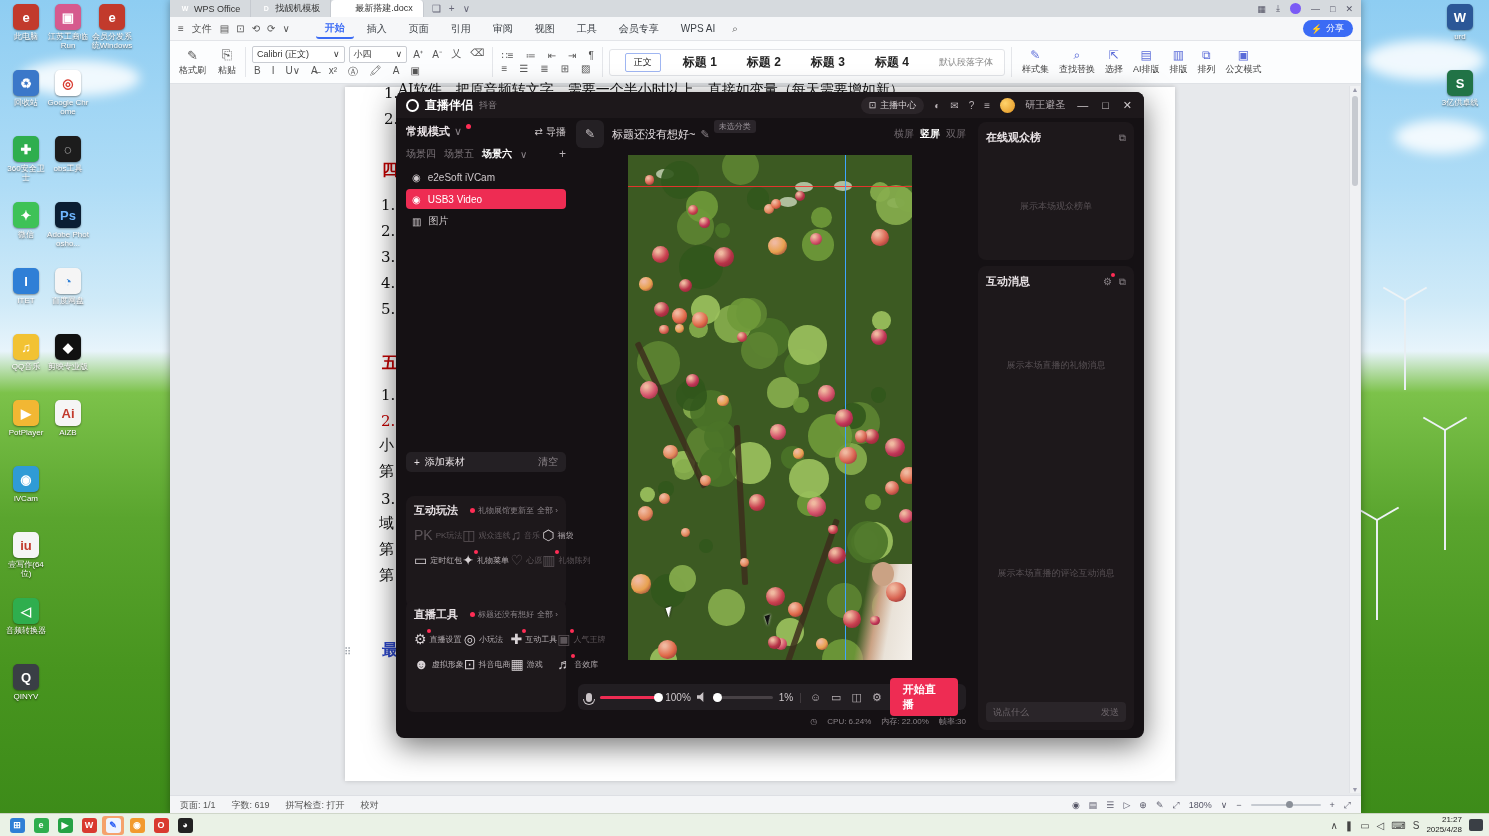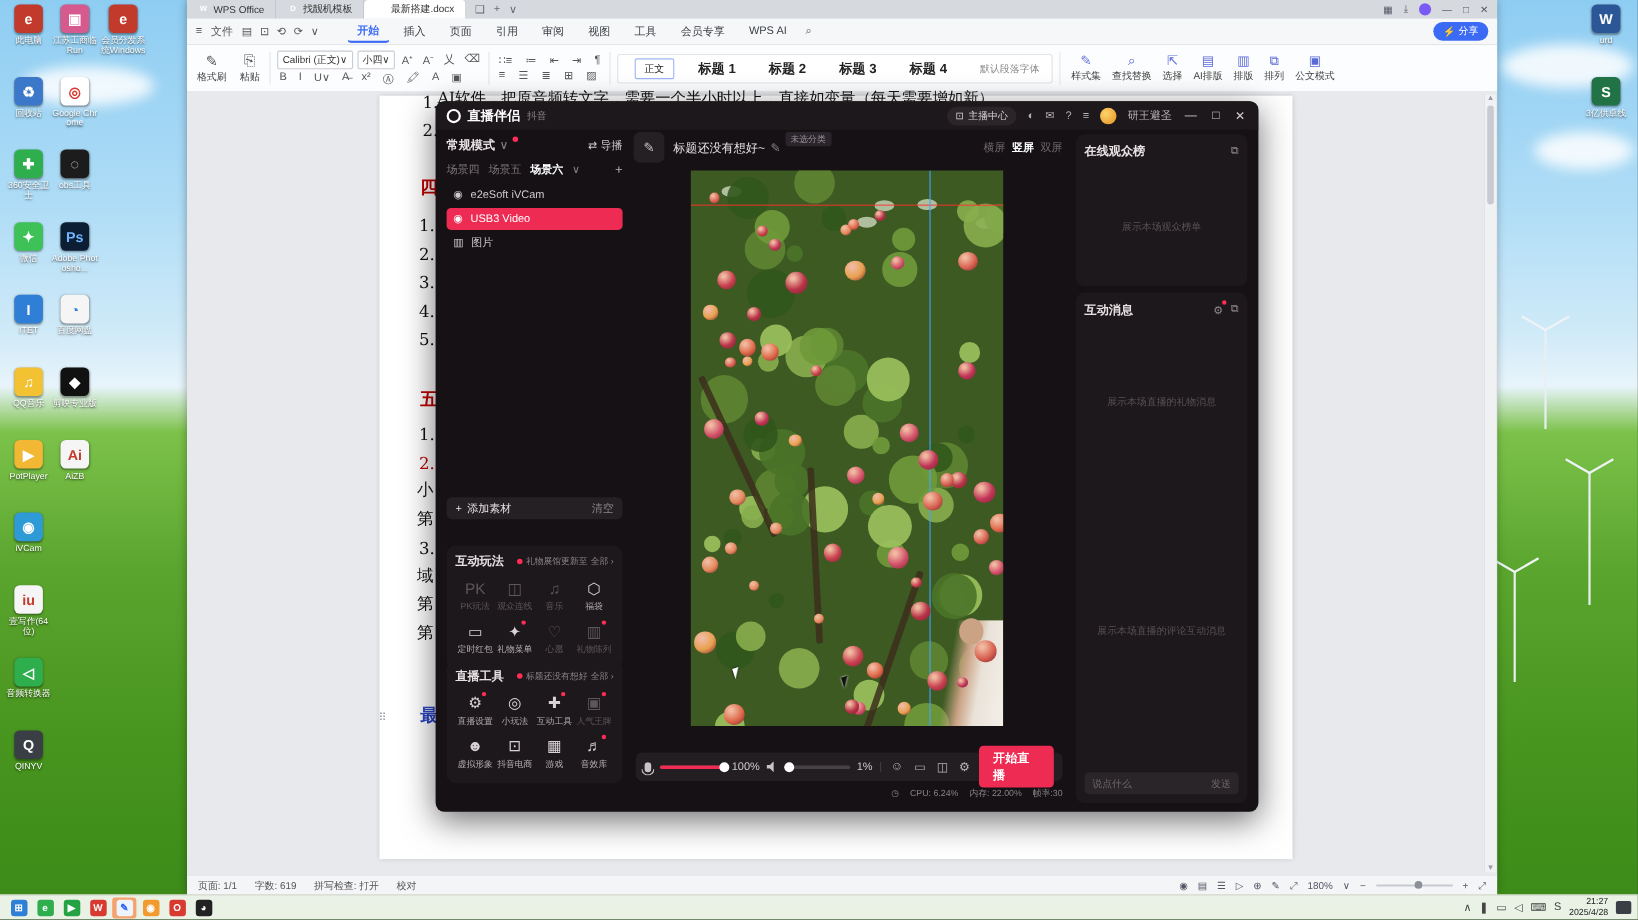--- a/index.html
+++ b/index.html
@@ -35,21 +35,21 @@
   .menu-items{display:flex;gap:4px;align-items:center;}
   .menu-item{padding:2px 9px;border-radius:3px;}
   .menu-item.active{color:#3b6bf5;font-weight:bold;border-bottom:2px solid #3b6bf5;}
   .share-pill{margin-left:auto;background:#3b6bf5;color:#fff;border-radius:9px;padding:2px 9px;font-size:9px;display:flex;gap:3px;align-items:center;}
   .wps-ribbon{height:42px;background:#fcfdfe;border-bottom:1px solid #dfe2e6;display:flex;align-items:center;padding:0 6px;gap:6px;font-size:9px;color:#444;flex:0 0 auto;}
   .rb-sep{width:1px;height:30px;background:#e4e6ea;}
   .rb-v{display:flex;flex-direction:column;align-items:center;justify-content:center;gap:1px;padding:0 3px;}
   .rb-v .big{font-size:13px;color:#555;}
   .rb-fonts{display:flex;flex-direction:column;gap:2px;}
   .rb-row{display:flex;align-items:center;gap:4px;}
-  .fbox{border:1px solid #c9ccd2;background:#fff;border-radius:2px;padding:1px 4px;display:flex;align-items:center;gap:0;font-size:9px;color:#333;}
+  .fbox{border:1px solid #c9ccd2;background:#fff;border-radius:2px;padding:1px 4px;display:flex;align-items:center;gap:24px;font-size:9px;color:#333;}
   .gl{padding:0 2px;color:#555;font-size:10px;}
   .style-gallery{display:flex;align-items:center;gap:2px;border:1px solid #e2e4e8;background:#fff;border-radius:3px;padding:2px 3px;}
   .style-box{padding:2px 8px;font-size:10px;color:#222;white-space:nowrap;margin-left:12px;}
   .style-box.sel{border:1px solid #9fb6f2;border-radius:2px;font-size:9px;}
   .style-box.h{font-family:Liberation Sans, sans-serif;font-weight:bold;font-size:12px;}
   .style-box.dim{color:#888;font-size:9px;}
   .rb-tool{display:flex;flex-direction:column;align-items:center;gap:1px;padding:0 4px;white-space:nowrap;}
   .rb-tool .big{font-size:12px;color:#5a6bd8;}
 
   .wps-doc{position:relative;flex:1;background:#e7e9ec;overflow:hidden;}
@@ -94,21 +94,21 @@
   .src-row.selected{background:#ee2c53;color:#fff;}
   .src-ic{font-size:10px;}
   .add-bar{position:absolute;left:0;right:0;top:328px;height:20px;background:#242024;border-radius:5px;
     display:flex;align-items:center;padding:0 8px;color:#e8e2e5;gap:5px;}
   .add-bar .clear{margin-left:auto;color:#8a8388;}
   .panel-card{position:absolute;left:0;right:0;background:#1d181b;border-radius:8px;padding:7px 8px;box-sizing:border-box;}
   .pc-head{display:flex;align-items:center;gap:4px;}
   .pc-title{color:#e8e2e5;font-weight:bold;font-size:11px;}
   .pc-notice{margin-left:auto;display:flex;align-items:center;gap:3px;color:#8a8388;font-size:8px;}
   .pc-grid{display:grid;grid-template-columns:repeat(4,1fr);row-gap:9px;margin-top:9px;}
-  .pg-item{display:flex;flex-direction:column;align-items:center;gap:3px;justify-content:flex-end;}
+  .pg-item{display:flex;flex-direction:row;align-items:center;gap:3px;}
   .pg-ic{position:relative;font-size:14px;color:#d8d2d5;line-height:16px;}
   .pg-lbl{font-size:8px;color:#b4adb1;white-space:nowrap;}
   .pg-item.dim .pg-ic,.pg-item.dim .pg-lbl{color:#5c5559;}
   .pg-dot{position:absolute;right:-4px;top:-2px;width:4px;height:4px;border-radius:50%;background:#ff2d55;}
 
   .lv-main-title{position:absolute;left:180px;top:28px;width:390px;display:flex;gap:8px;}
   .edit-box{width:28px;height:28px;background:#242024;border-radius:6px;display:flex;align-items:center;justify-content:center;color:#cfc9cc;font-size:12px;}
   .t-col{display:flex;gap:4px;}
   .t-row{display:flex;align-items:center;gap:5px;color:#e8e2e5;font-size:11px;}
   .cat-tag{background:#2a252a;color:#9a939a;border-radius:3px;padding:1px 5px;font-size:8px;align-self:flex-start;}

